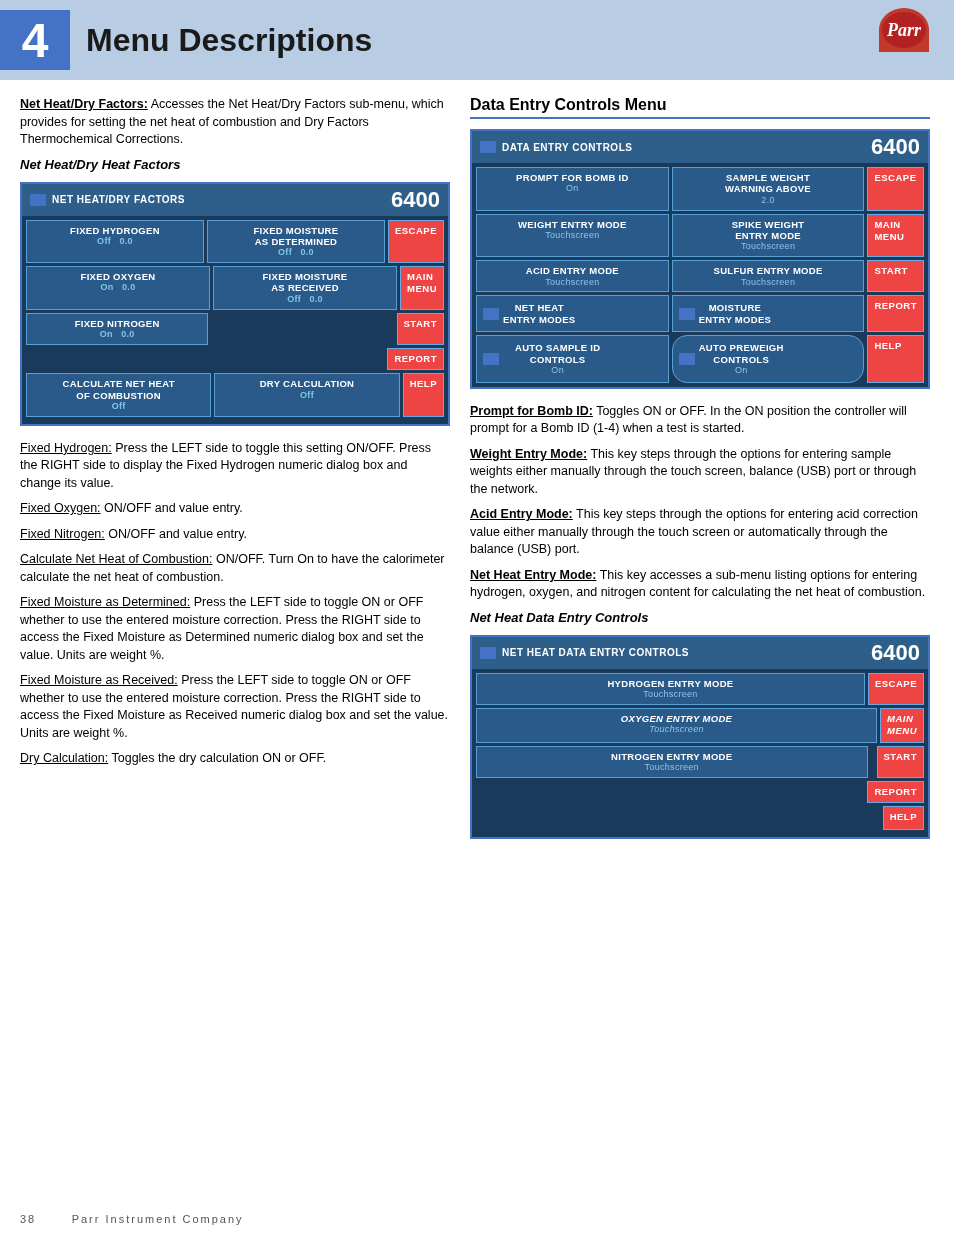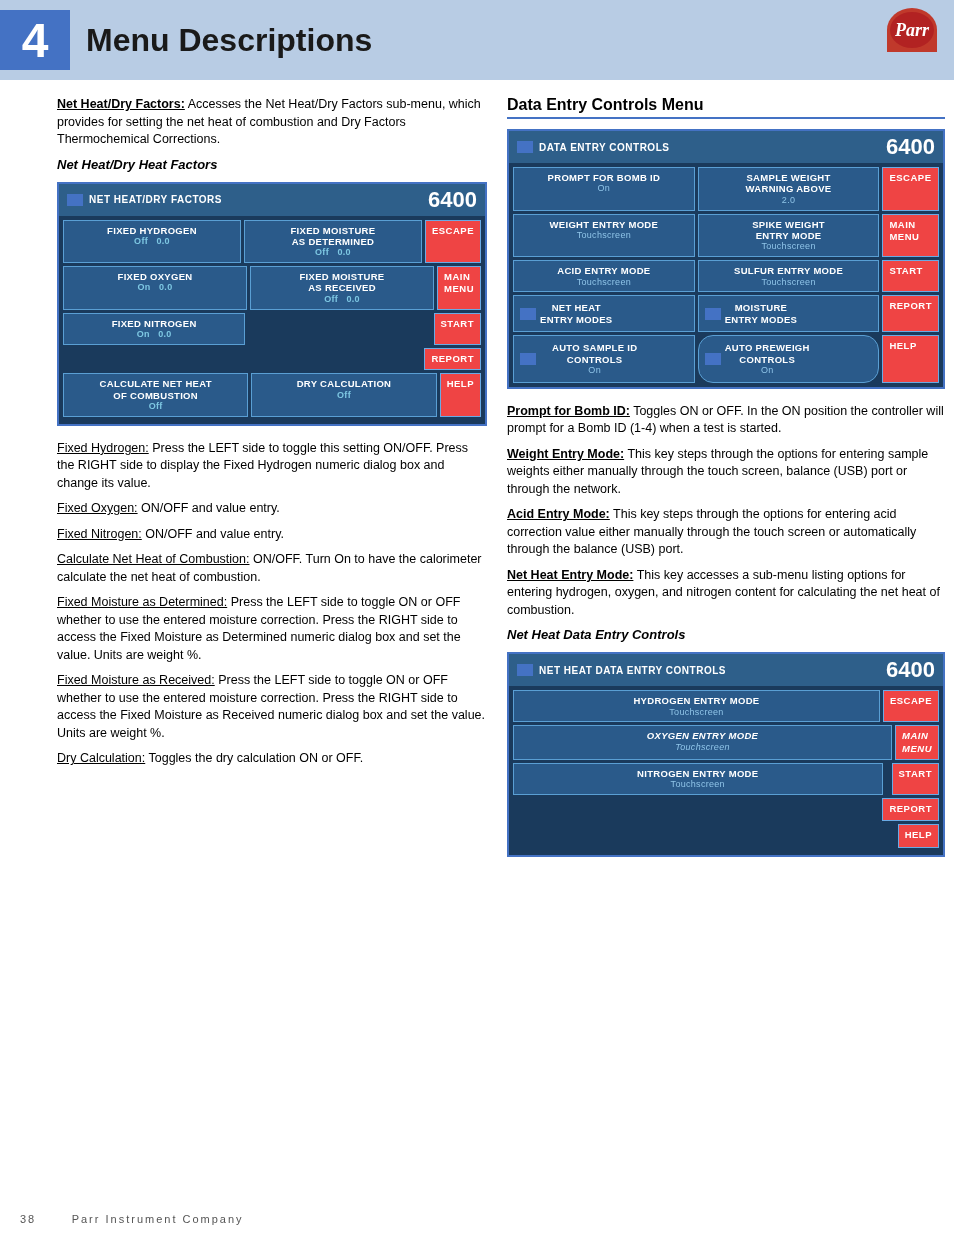--- a/index.html
+++ b/index.html
@@ -35,21 +35,21 @@
       margin-right: 16px;
       flex-shrink: 0;
     }
     .page-title {
       font-size: 32px;
       font-weight: bold;
       color: #1a1a1a;
     }
     .logo-area {
       position: absolute;
-      right: 12px;
+      right: 20px;
       top: 8px;
       width: 60px;
       height: 44px;
       background: #b8cce4;
       display: flex;
       align-items: center;
       justify-content: center;
     }
     .logo-circle {
       width: 50px;
@@ -61,23 +61,22 @@
       justify-content: center;
       color: #fff;
       font-weight: bold;
       font-size: 16px;
       font-style: italic;
     }
 
     
     .content {
       display: flex;
-      padding: 16px 9px;
+      padding: 16px 20px;
       gap: 20px;
-      margin-left: 48px;
     }
     .left-col {
       flex: 1;
       max-width: 430px;
     }
     .right-col {
       flex: 1;
       max-width: 460px;
     }
 

